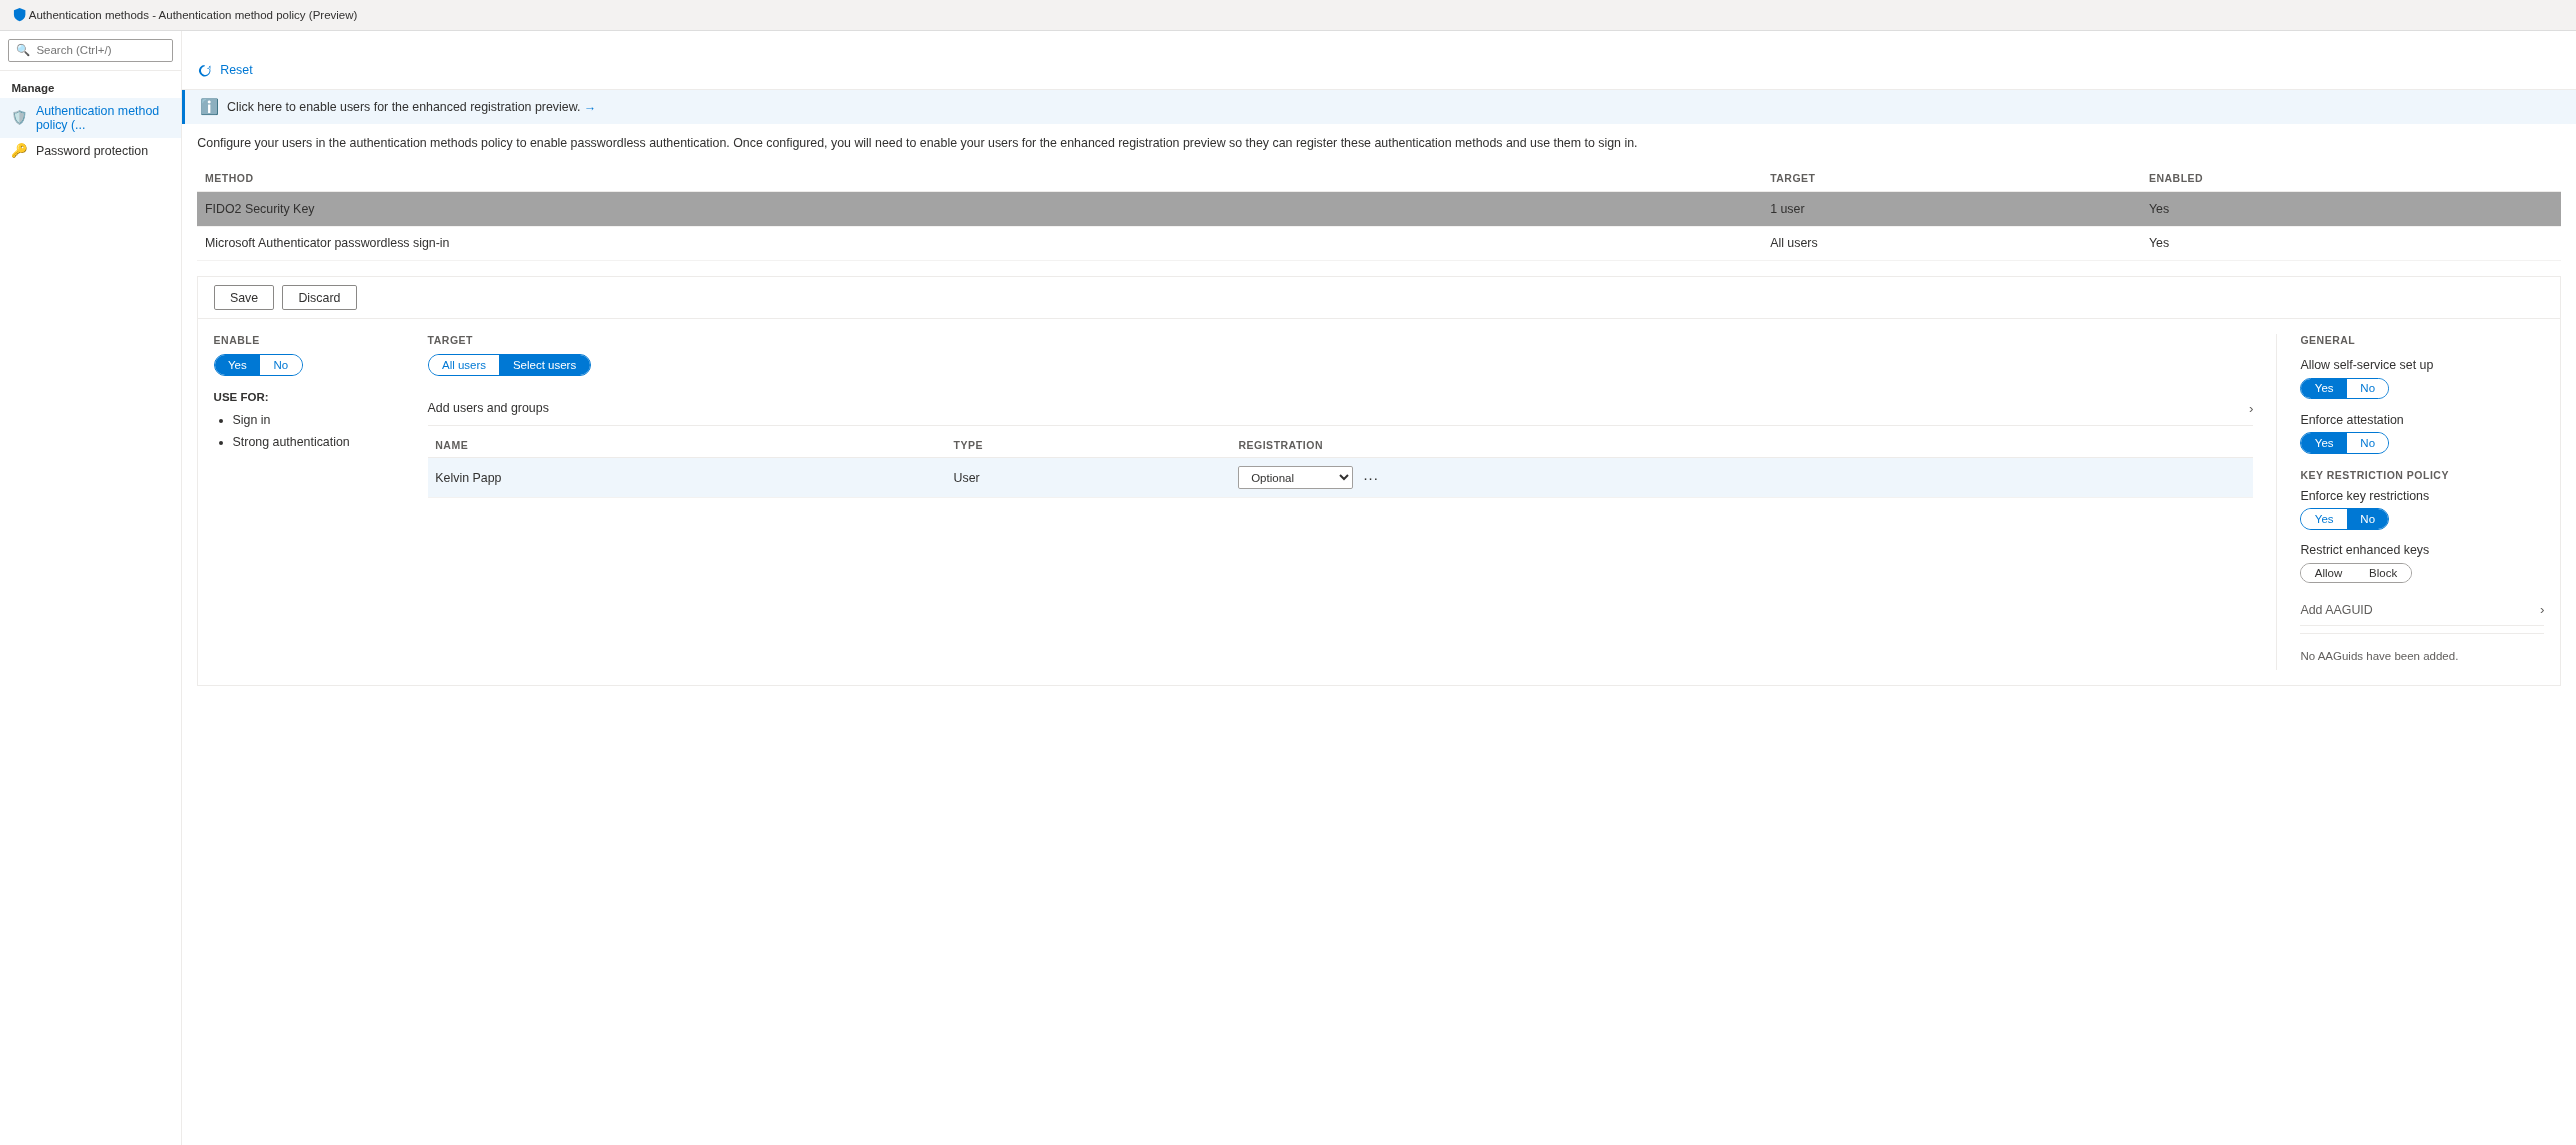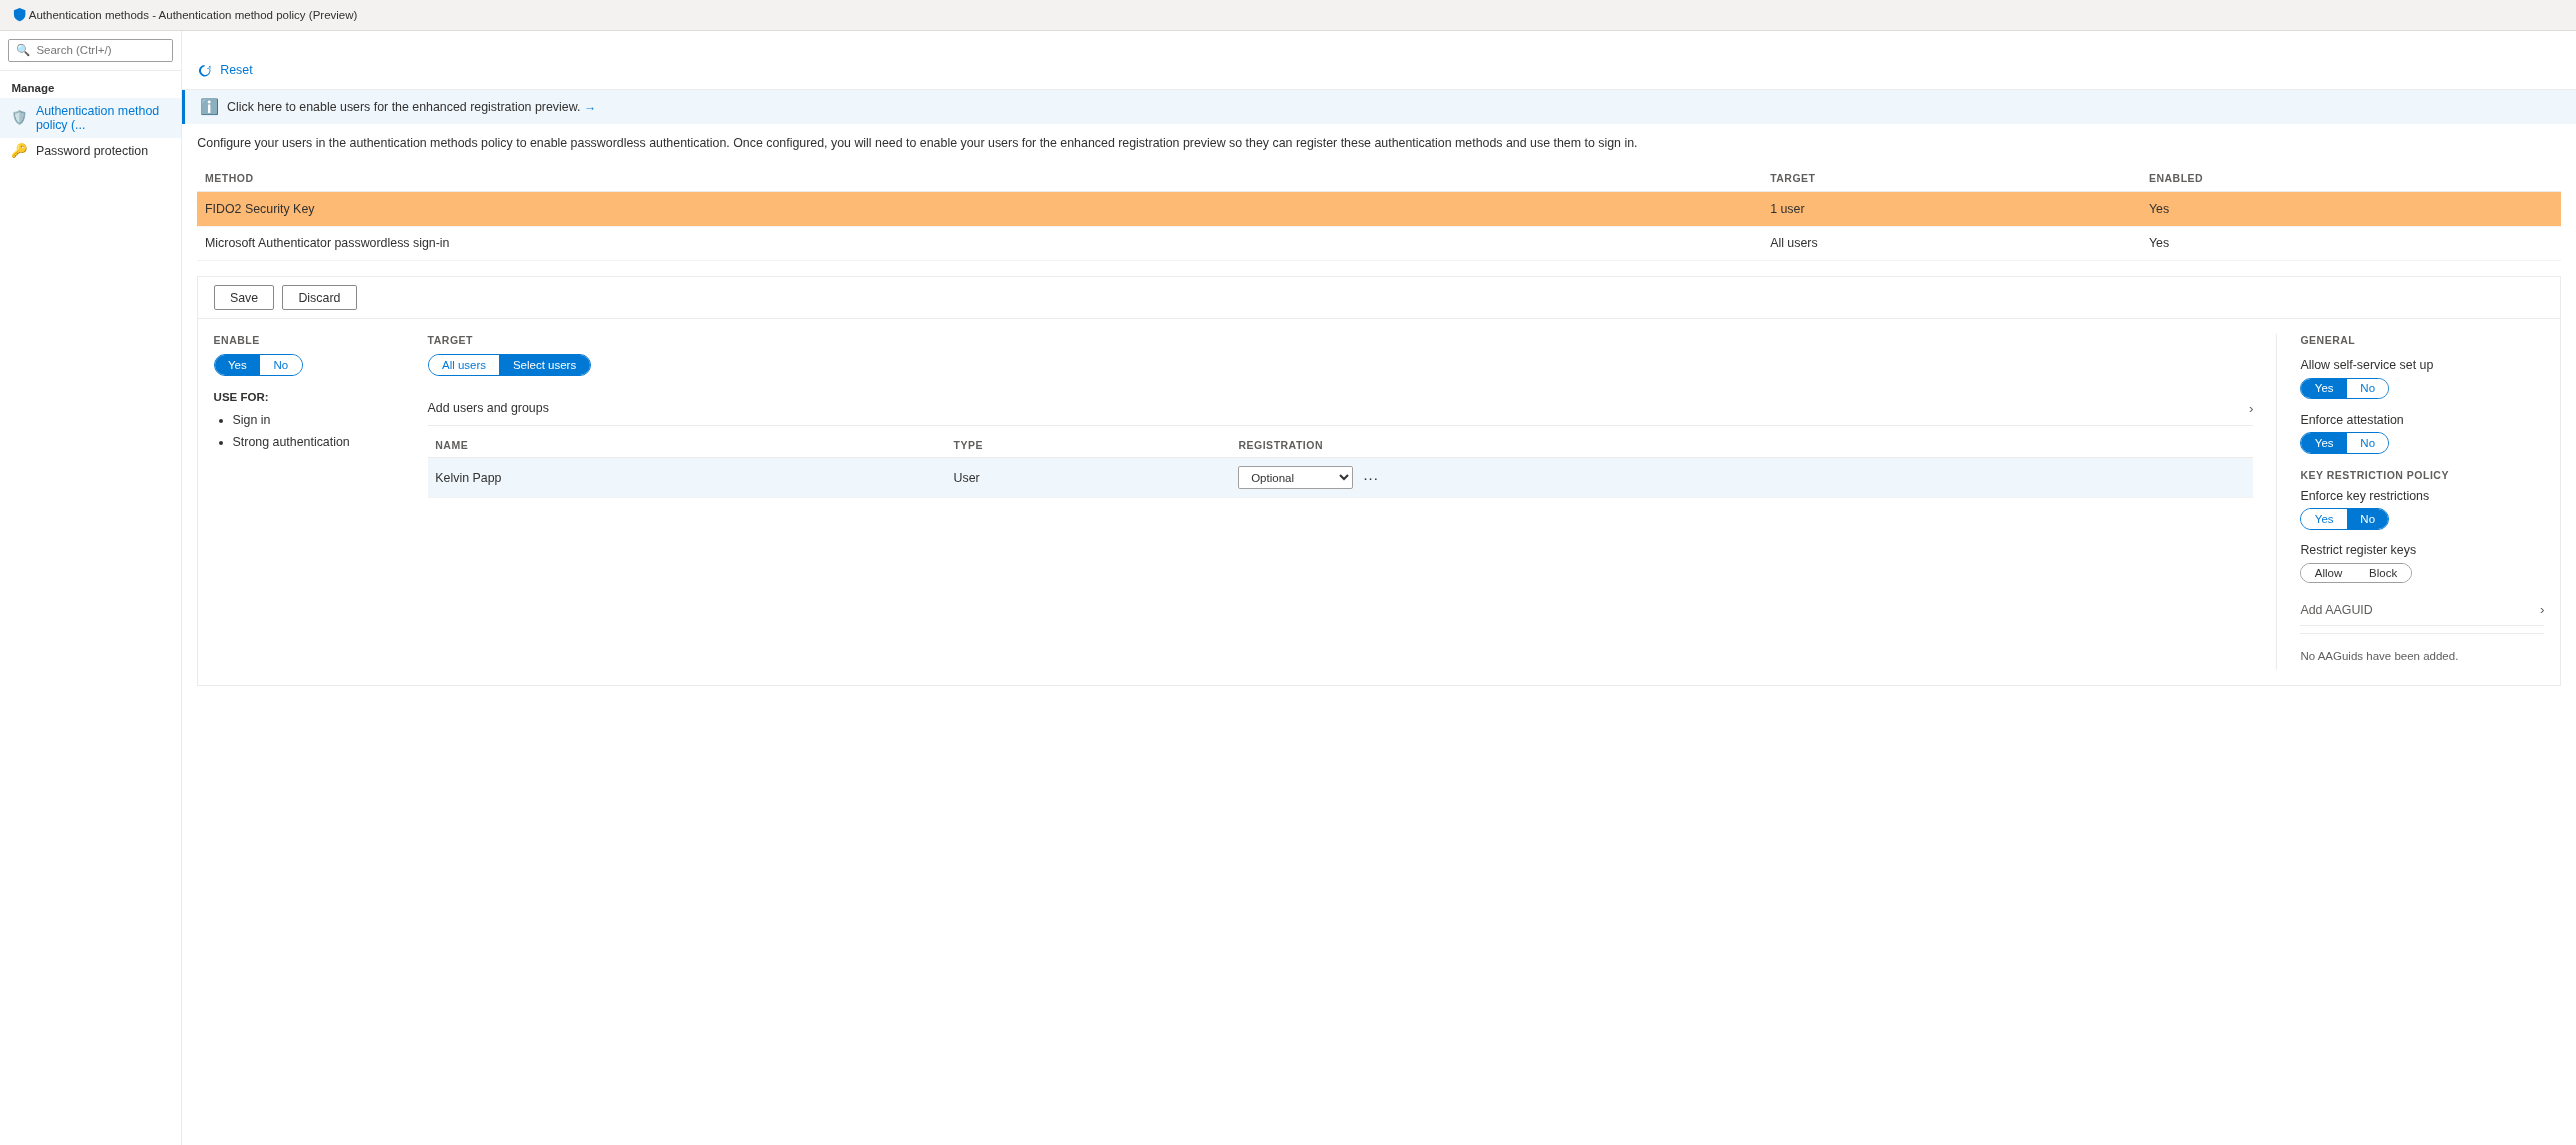--- a/index.html
+++ b/index.html
@@ -31,21 +31,21 @@
     .info-link { color: #0078d4; text-decoration: none; }
 
     
     .description { padding: 11.5px 15.3px; font-size: 12.4px; color: #323130; line-height: 1.4; }
 
     
     .table-container { padding: 0 15.3px; }
     .methods-table { width: 100%; border-collapse: collapse; }
     .methods-table th { text-align: left; font-size: 10.5px; font-weight: 600; color: #605e5c; padding: 7.7px 7.7px; border-bottom: 1px solid #edebe9; text-transform: uppercase; letter-spacing: 0.5px; }
     .methods-table td { padding: 9.6px 7.7px; border-bottom: 1px solid #f3f2f1; font-size: 12.4px; }
-    .methods-table tr.selected td { background: #fdba74; }
+    .methods-table tr.selected td { background: #a3a3a3; }
 
     
     .settings-panel { margin-top: 15.3px; border: 1px solid #edebe9; }
     .settings-header { display: flex; justify-content: space-between; align-items: center; padding: 9.6px 15.3px; background: #f3f2f1; border-bottom: 1px solid #edebe9; cursor: pointer; }
     .settings-header-title { font-size: 12.4px; font-weight: 600; }
     .chevron-icon { font-size: 11.5px; color: #605e5c; }
 
     
     .settings-toolbar { padding: 7.7px 15.3px; display: flex; gap: 7.7px; border-bottom: 1px solid #edebe9; }
     .toolbar-btn { padding: 4.8px 15.3px; border: 1px solid #8a8886; border-radius: 1.9px; background: #fff; cursor: pointer; font-size: 12.4px; color: #323130; }
@@ -270,21 +270,21 @@
 
           <div class="setting-row">
             <div class="setting-name">Enforce key restrictions</div>
             <div class="toggle-group">
               <button class="toggle-btn">Yes</button>
               <button class="toggle-btn active" style="background:#0078d4;color:#fff;">No</button>
             </div>
           </div>
 
           <div class="restrict-keys-section">
-            <div class="restrict-keys-label">Restrict register keys</div>
+            <div class="restrict-keys-label">Restrict enhanced keys</div>
             <div class="allow-block-group">
               <button class="allow-block-btn">Allow</button>
               <button class="allow-block-btn">Block</button>
             </div>
           </div>
 
           <div class="add-aaguid-row">
             <span class="add-aaguid-text">Add AAGUID</span>
             <span class="chevron-right">›</span>
           </div>

